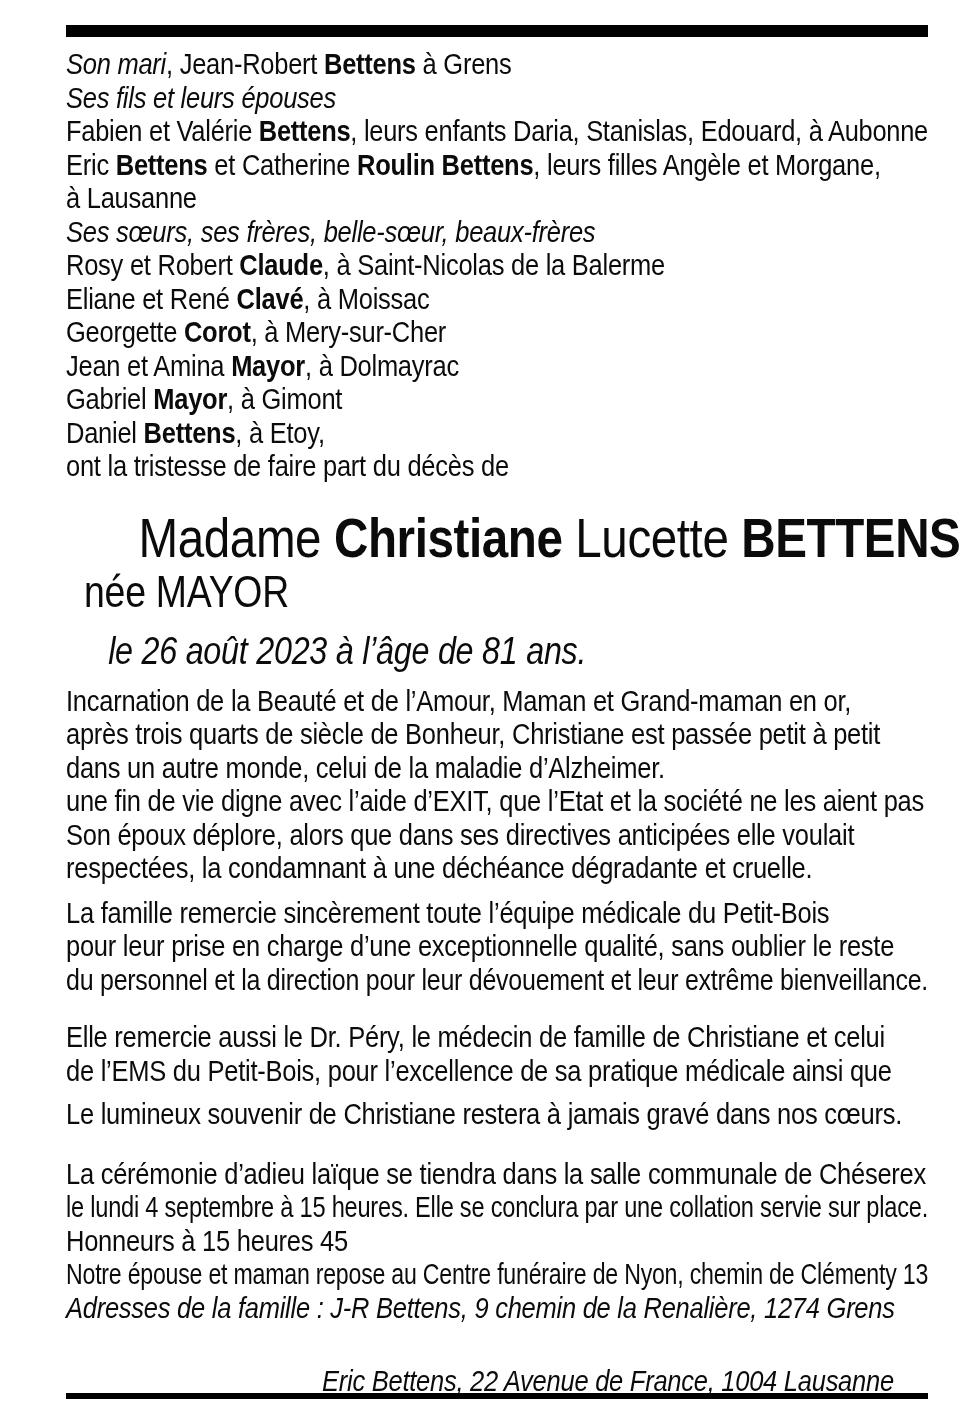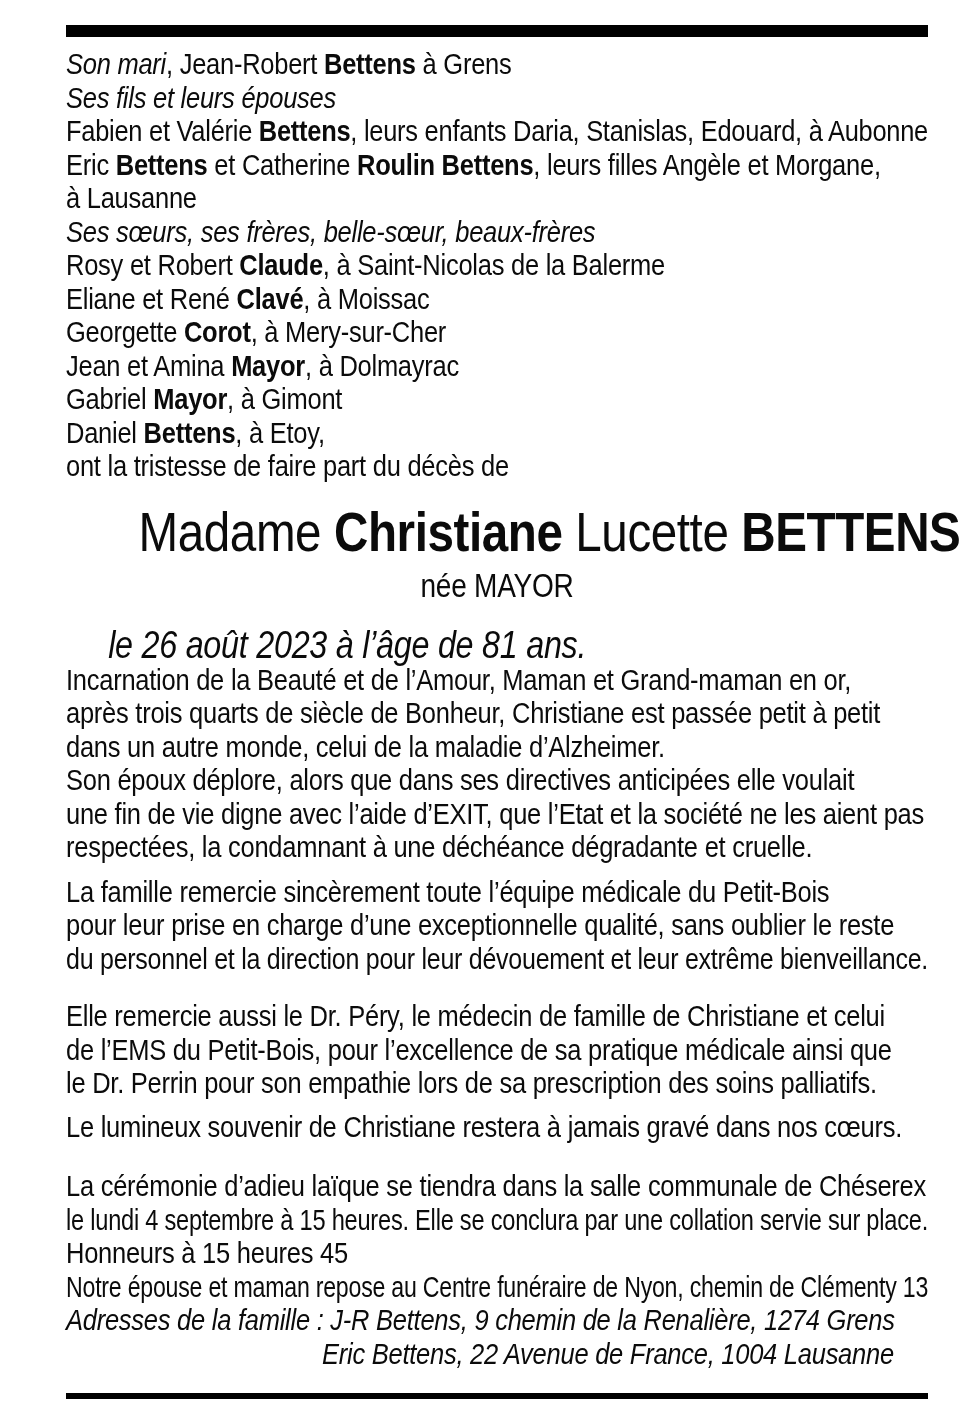--- a/index.html
+++ b/index.html
@@ -21,34 +21,34 @@
   .center .line{text-align:center;}
   .center .fit{transform-origin:50% 50%;}
 
   .s-r{font-weight:400;font-style:normal;}
   .s-b{font-weight:700;font-style:normal;}
   .s-i{font-weight:400;font-style:italic;}
 
   .intro{margin-top:10px;}
   .intro .line{font-size:30px;line-height:33.5px;}
 
-  .title-block{margin-top:18px;}
+  .title-block{margin-top:24px;}
   .title-block .line{font-size:56px;line-height:62px;letter-spacing:-0.5px;}
 
-  .subtitle{font-size:33px;line-height:46px;text-align:center;}
+  .subtitle{font-size:44px;line-height:46px;text-align:left;}
   .dateline{font-size:38px;line-height:36px;text-align:left;font-style:italic;margin-top:18px;}
 
   .para .line{font-size:30px;line-height:33.5px;}
-  .p1{}
+  .p1{margin-top:15px;}
   .p2{margin-top:11px;}
   .p3{margin-top:24px;}
   .p4{margin-top:10px;}
   .p5{margin-top:26px;}
   .addr .line{font-style:italic;text-align:center;}
-  .addr2 .line{margin-left:256px;}
+  .addr2 .line{margin-left:256px;margin-top:40px;}
 </style>
 </head>
 <body>
 
 <div class="sheet">
   <div class="content">
 
     <div class="rule-top"></div>
 
     <div class="intro">
@@ -76,35 +76,34 @@
     </div>
 
     <div class="dateline line center">
       <span class="fit" style="transform: scaleX(0.85);">le 26 août 2023 à l’âge de 81 ans.</span>
     </div>
 
     <div class="para p1">
         <div class="line"><span class="fit" style="transform: scaleX(0.85);"><span class="s-r">Incarnation de la Beauté et de l’Amour, Maman et Grand-maman en or,</span></span></div>
         <div class="line"><span class="fit" style="transform: scaleX(0.85);"><span class="s-r">après trois quarts de siècle de Bonheur, Christiane est passée petit à petit</span></span></div>
         <div class="line"><span class="fit" style="transform: scaleX(0.85);"><span class="s-r">dans un autre monde, celui de la maladie d’Alzheimer.</span></span></div>
+        <div class="line"><span class="fit" style="transform: scaleX(0.85);"><span class="s-r">une fin de vie digne avec l’aide d’EXIT, que l’Etat et la société ne les aient pas</span></span></div>
         <div class="line"><span class="fit" style="transform: scaleX(0.85);"><span class="s-r">Son époux déplore, alors que dans ses directives anticipées elle voulait</span></span></div>
-        <div class="line"><span class="fit" style="transform: scaleX(0.85);"><span class="s-r">une fin de vie digne avec l’aide d’EXIT, que l’Etat et la société ne les aient pas</span></span></div>
         <div class="line"><span class="fit" style="transform: scaleX(0.85);"><span class="s-r">respectées, la condamnant à une déchéance dégradante et cruelle.</span></span></div>
       </div>
 
     <div class="para p2">
         <div class="line"><span class="fit" style="transform: scaleX(0.85);"><span class="s-r">La famille remercie sincèrement toute l’équipe médicale du Petit-Bois</span></span></div>
         <div class="line"><span class="fit" style="transform: scaleX(0.85);"><span class="s-r">pour leur prise en charge d’une exceptionnelle qualité, sans oublier le reste</span></span></div>
         <div class="line"><span class="fit" style="transform: scaleX(0.8329);"><span class="s-r">du personnel et la direction pour leur dévouement et leur extrême bienveillance.</span></span></div>
       </div>
 
     <div class="para p3">
         <div class="line"><span class="fit" style="transform: scaleX(0.85);"><span class="s-r">Elle remercie aussi le Dr. Péry, le médecin de famille de Christiane et celui</span></span></div>
         <div class="line"><span class="fit" style="transform: scaleX(0.85);"><span class="s-r">de l’EMS du Petit-Bois, pour l’excellence de sa pratique médicale ainsi que</span></span></div>
-        <div class="line"><span class="fit" style="transform: scaleX(0.85);"><span class="s-r">le Dr. Perrin pour son empathie lors de sa prescription des soins palliatifs.</span></span></div>
       </div>
 
     <div class="para p4">
         <div class="line"><span class="fit" style="transform: scaleX(0.85);"><span class="s-r">Le lumineux souvenir de Christiane restera à jamais gravé dans nos cœurs.</span></span></div>
       </div>
 
     <div class="para p5">
         <div class="line"><span class="fit" style="transform: scaleX(0.85);"><span class="s-r">La cérémonie d’adieu laïque se tiendra dans la salle communale de Chéserex</span></span></div>
         <div class="line"><span class="fit" style="transform: scaleX(0.7873);"><span class="s-r">le lundi 4 septembre à 15 heures. Elle se conclura par une collation servie sur place.</span></span></div>
         <div class="line"><span class="fit" style="transform: scaleX(0.85);"><span class="s-r">Honneurs à 15 heures 45</span></span></div>

